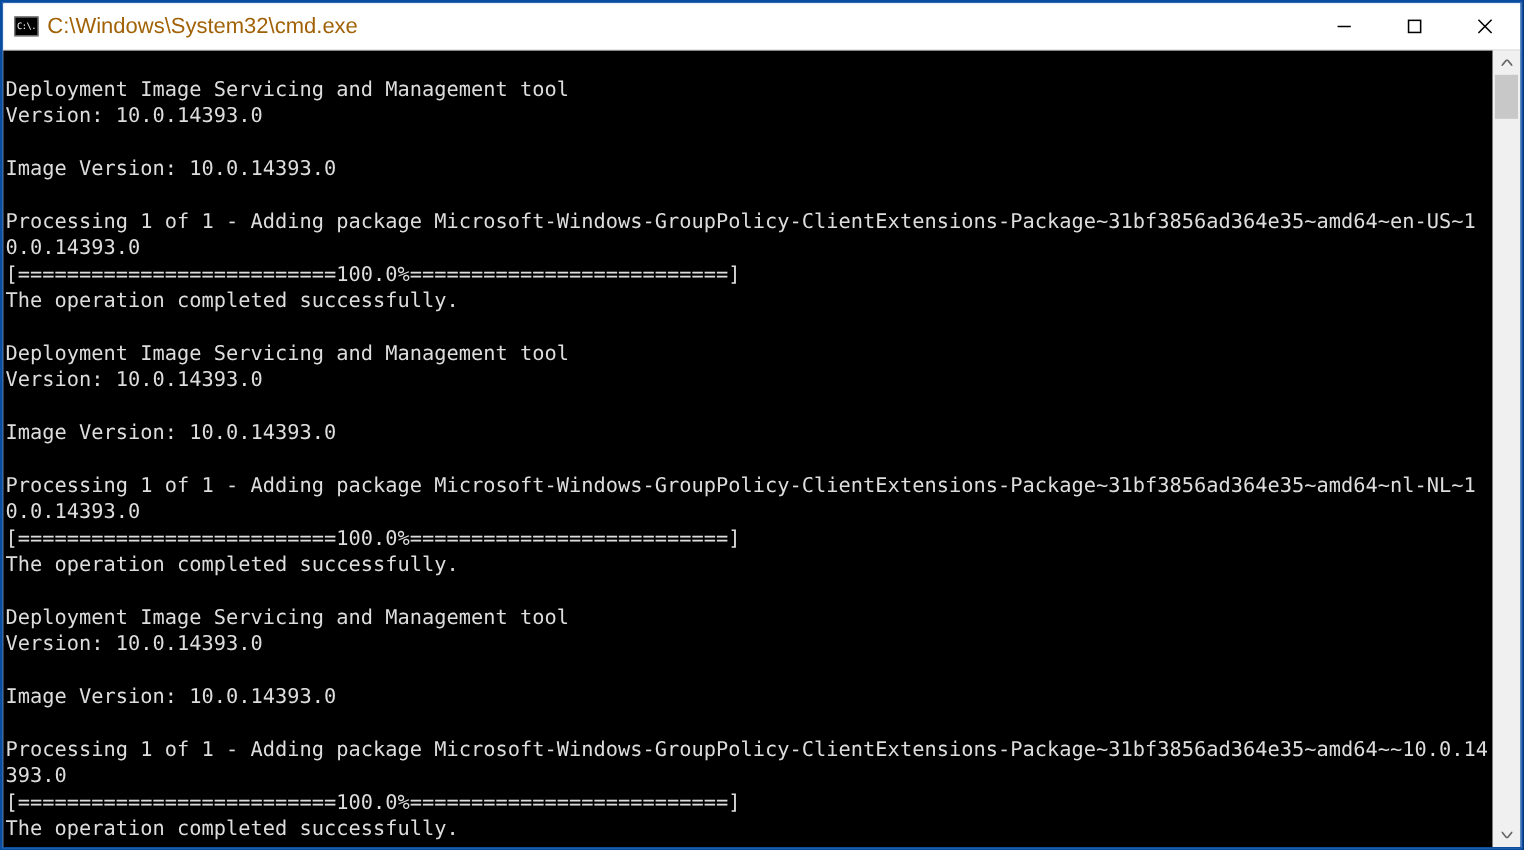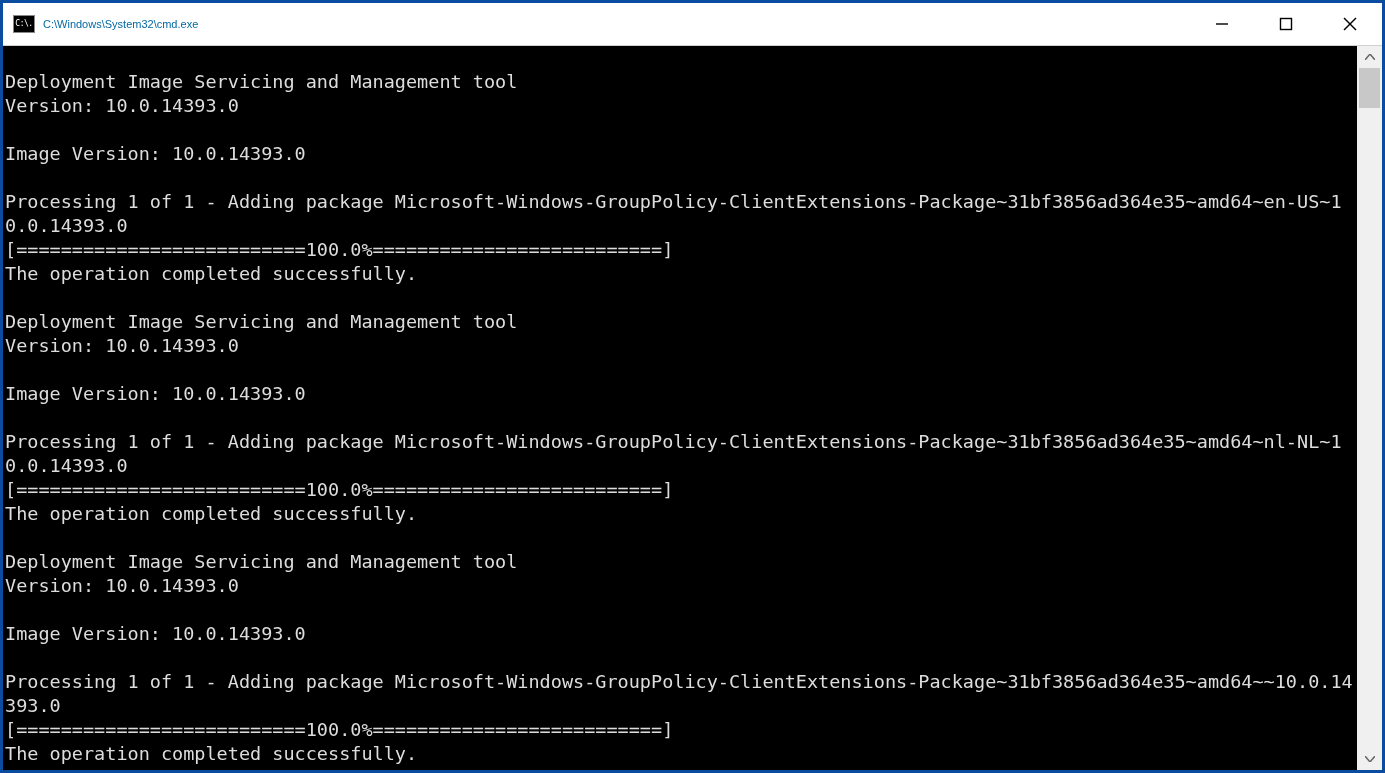--- a/index.html
+++ b/index.html
@@ -43,22 +43,22 @@
     border: 1px solid #888;
   }
   .titlebar .icon-slot span {
     color: #fff;
     font-family: Consolas, monospace;
     font-size: 8px;
     line-height: 1;
     letter-spacing: -0.5px;
   }
   .titlebar .title {
-    font-size: 11px;
-    color: #0369a1;
+    font-size: 20px;
+    color: #a16207;
     flex: 1 1 auto;
     white-space: nowrap;
     overflow: hidden;
   }
   .win-controls {
     display: flex;
     height: 100%;
   }
   .win-btn {
     width: 64px;

